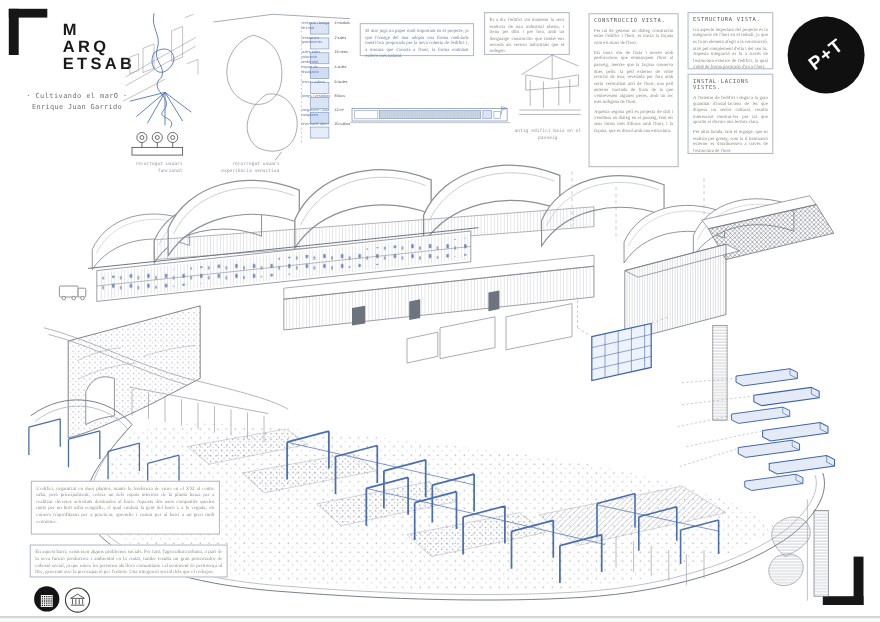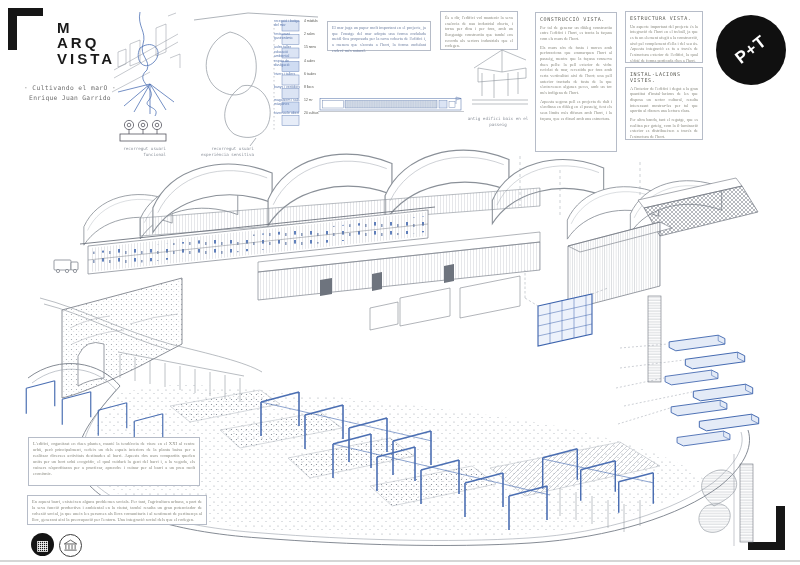--- a/index.html
+++ b/index.html
@@ -49,21 +49,21 @@
 
 <div class="poster">
 
   <div class="corner-tl"></div>
   <div class="corner-br"></div>
   <div class="scanline"></div>
 
   <div class="brand">
     <div class="bl">M</div>
     <div class="bl">ARQ</div>
-    <div class="bl">VISTA</div>
+    <div class="bl">ETSAB</div>
   </div>
   <div class="tagline">· Cultivando el marO ·</div>
   <div class="author">Enrique Juan Garrido</div>
 
   <svg style="position:absolute;left:110px;top:8px" width="72" height="112" viewBox="0 0 72 112">
     <g stroke="#8d939c" stroke-width="0.5" fill="none">
       <path d="M4,62 L68,26 M4,70 L68,34 M2,84 L40,64"></path>
       <path d="M46,20 L56,16 L56,44 L46,48 Z M20,36 L30,32 L30,54 L20,58 Z M8,44 L16,41 L16,56 L8,59 Z"></path>
       <path d="M58,8 L66,5 M60,50 L70,46 L70,60"></path>
     </g>

